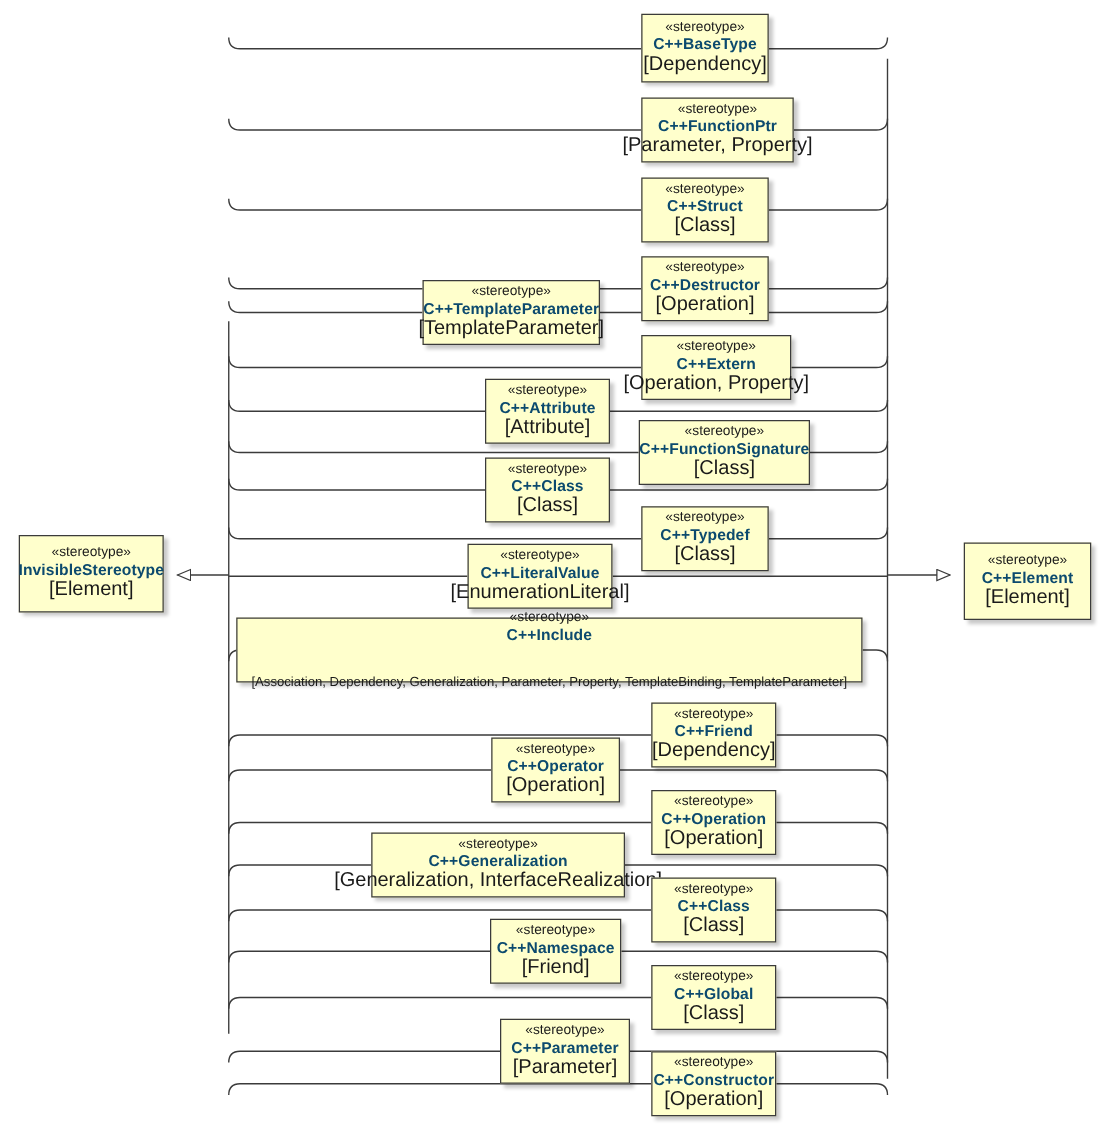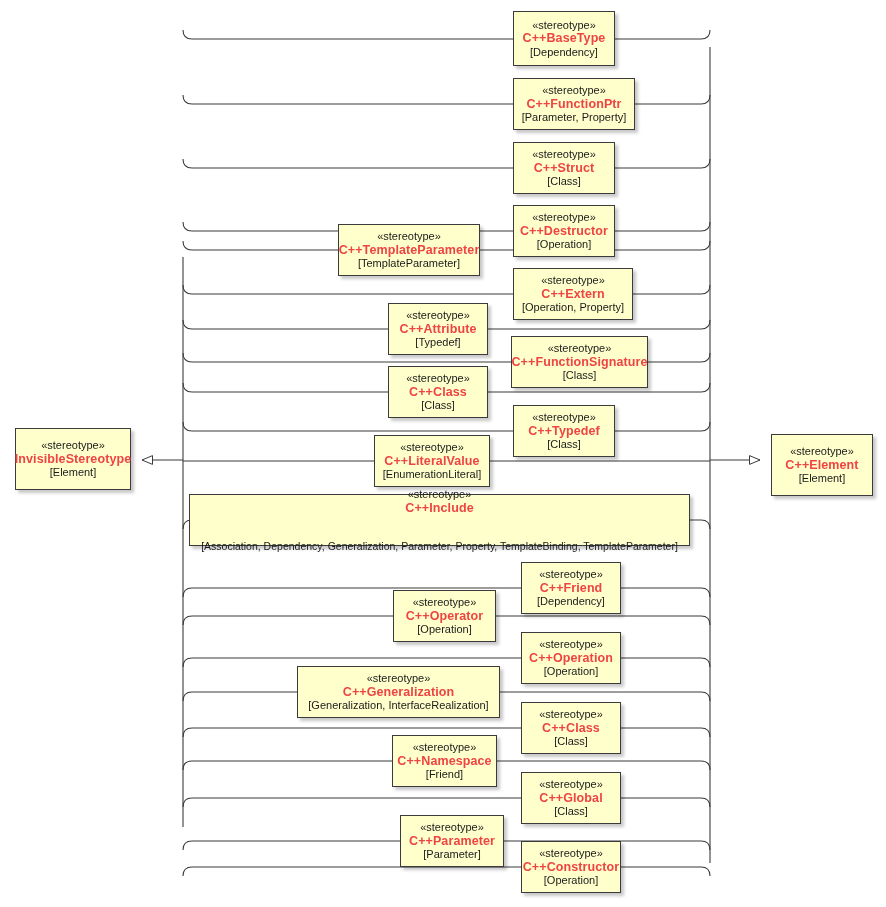--- a/index.html
+++ b/index.html
@@ -39,28 +39,28 @@
     z-index: 5;
   }
   .node .kw {
     font-size: 11px;
     color: #1a1a1a;
     white-space: nowrap;
   }
   .node .nm {
     font-size: 12.5px;
     font-weight: bold;
-    color: #ef4444;
+    color: #0c4a6e;
     white-space: nowrap;
     letter-spacing: 0.1px;
   }
   .node.abstract .nm {
   }
   .node .mc {
-    font-size: 11px;
+    font-size: 16px;
     color: #1a1a1a;
     white-space: nowrap;
   }
   .node.wide .mc {
     font-size: 10.5px;
     margin-top: 25px;
   }
 </style>
 </head>
 <body>
@@ -160,21 +160,21 @@
         <div class="mc">[TemplateParameter]</div>
       </div>
       <div class="node" style="left: 513px; top: 268px; width: 120px; height: 52px;">
         <div class="kw">«stereotype»</div>
         <div class="nm">C++Extern</div>
         <div class="mc">[Operation, Property]</div>
       </div>
       <div class="node" style="left: 388px; top: 303px; width: 100px; height: 52px;">
         <div class="kw">«stereotype»</div>
         <div class="nm">C++Attribute</div>
-        <div class="mc">[Typedef]</div>
+        <div class="mc">[Attribute]</div>
       </div>
       <div class="node" style="left: 511px; top: 336px; width: 137px; height: 52px;">
         <div class="kw">«stereotype»</div>
         <div class="nm">C++FunctionSignature</div>
         <div class="mc">[Class]</div>
       </div>
       <div class="node" style="left: 388px; top: 366px; width: 100px; height: 52px;">
         <div class="kw">«stereotype»</div>
         <div class="nm">C++Class</div>
         <div class="mc">[Class]</div>

